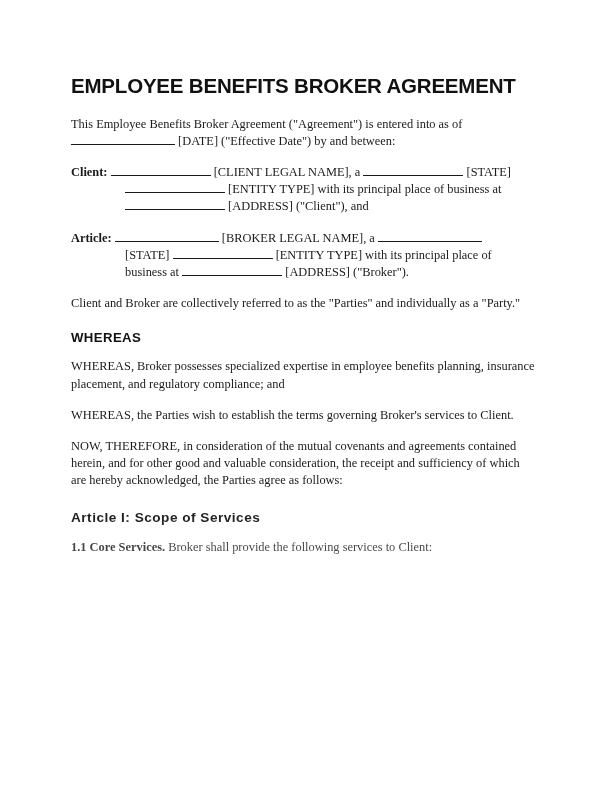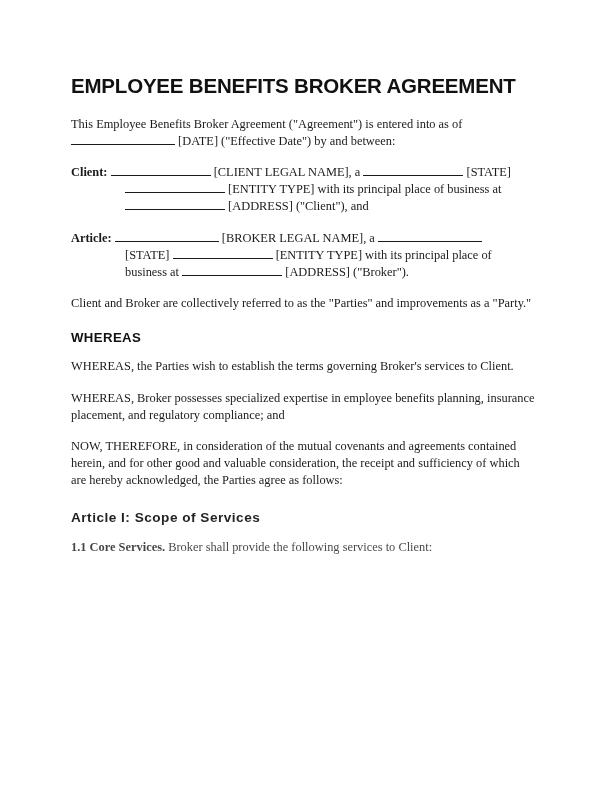--- a/index.html
+++ b/index.html
@@ -170,26 +170,26 @@
       <span class="blank w104"></span>
       <span>[BROKER LEGAL NAME], a</span>
       <span class="blank w104"></span>
       <span>[STATE]</span>
       <span class="blank w100"></span>
       <span>[ENTITY TYPE] with its principal place of business at</span>
       <span class="blank w100"></span>
       <span>[ADDRESS] ("Broker").</span>
     </p>
 
-    <p class="para">Client and Broker are collectively referred to as the "Parties" and improvements as a "Party."</p>
+    <p class="para">Client and Broker are collectively referred to as the "Parties" and individually as a "Party."</p>
 
     <h2 class="sec-heading">WHEREAS</h2>
 
+    <p class="para">WHEREAS, Broker possesses specialized expertise in employee benefits planning, insurance placement, and regulatory compliance; and</p>
     <p class="para">WHEREAS, the Parties wish to establish the terms governing Broker's services to Client.</p>
-    <p class="para">WHEREAS, Broker possesses specialized expertise in employee benefits planning, insurance placement, and regulatory compliance; and</p>
     <p class="para">NOW, THEREFORE, in consideration of the mutual covenants and agreements contained herein, and for other good and valuable consideration, the receipt and sufficiency of which are hereby acknowledged, the Parties agree as follows:</p>
 
     <h2 class="article-heading">Article I: Scope of Services</h2>
 
     <p class="para">
       <span class="run-in">1.1 Core Services.</span>
       <span>Broker shall provide the following services to Client:</span>
     </p>
 
     <p class="para">(a) analyzing Client's current employee benefits programs and making recommendations for improvements, modifications, or alternatives;</p>

